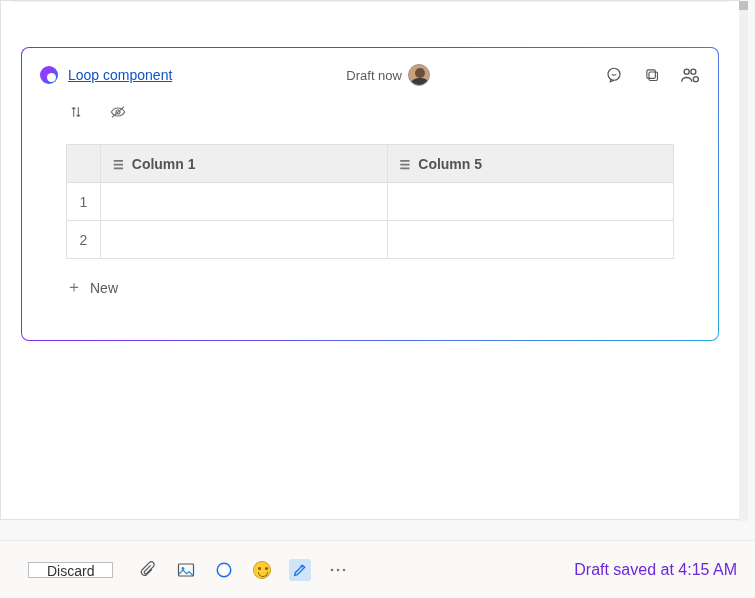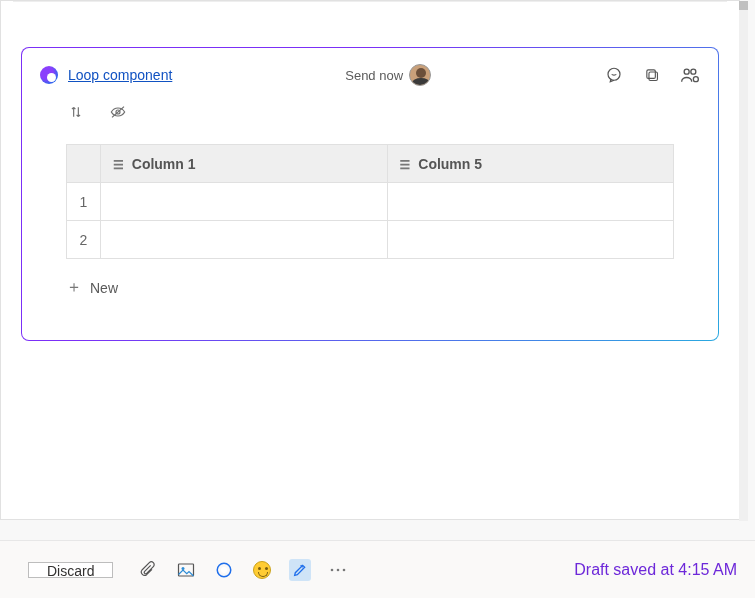--- a/index.html
+++ b/index.html
@@ -101,21 +101,21 @@
     <div class="scrollbar-thumb-top"></div>
   </div>
 
   <hr class="sep">
 
   <div class="loop-card">
     <div class="loop-header">
       <span class="loop-logo"></span>
       <a href="#" class="loop-link">Loop component</a>
       <div class="loop-middle">
-        <span>Send now</span>
+        <span>Draft now</span>
         <span class="avatar"></span>
       </div>
       <div class="loop-actions">
         <span class="icon-btn">
           <svg width="18" height="18" viewBox="0 0 24 24" fill="none" stroke="#555" stroke-width="1.6">
               <circle cx="12" cy="11" r="8"></circle>
               <path d="M9 11c1 1.5 5 1.5 6 0" fill="none"></path>
               <path d="M8 17l-1 4 5-2"></path>
             </svg>
         </span>

